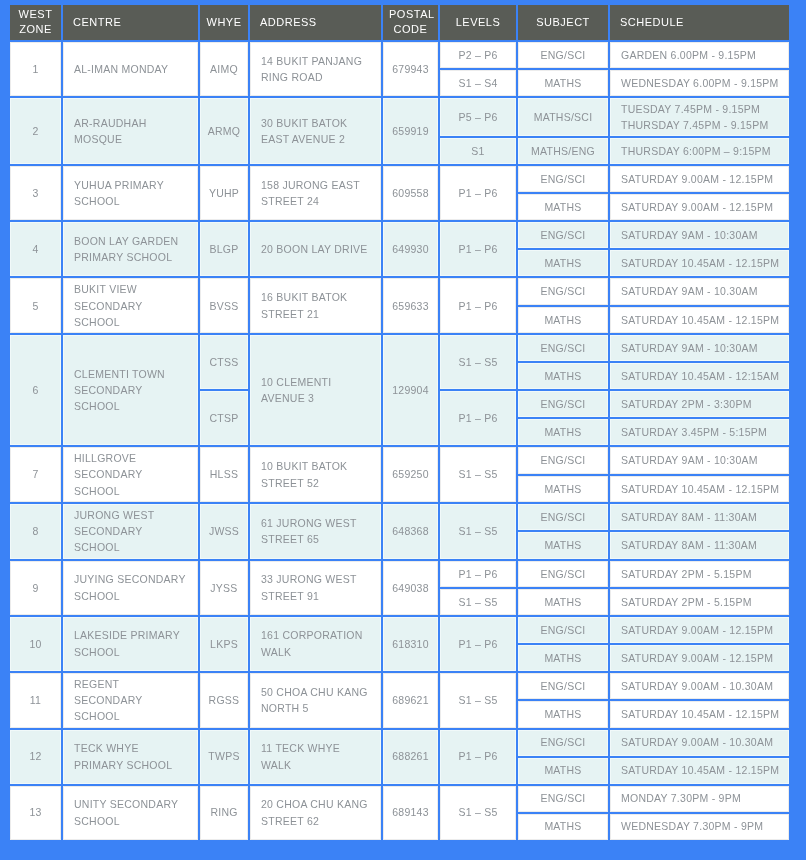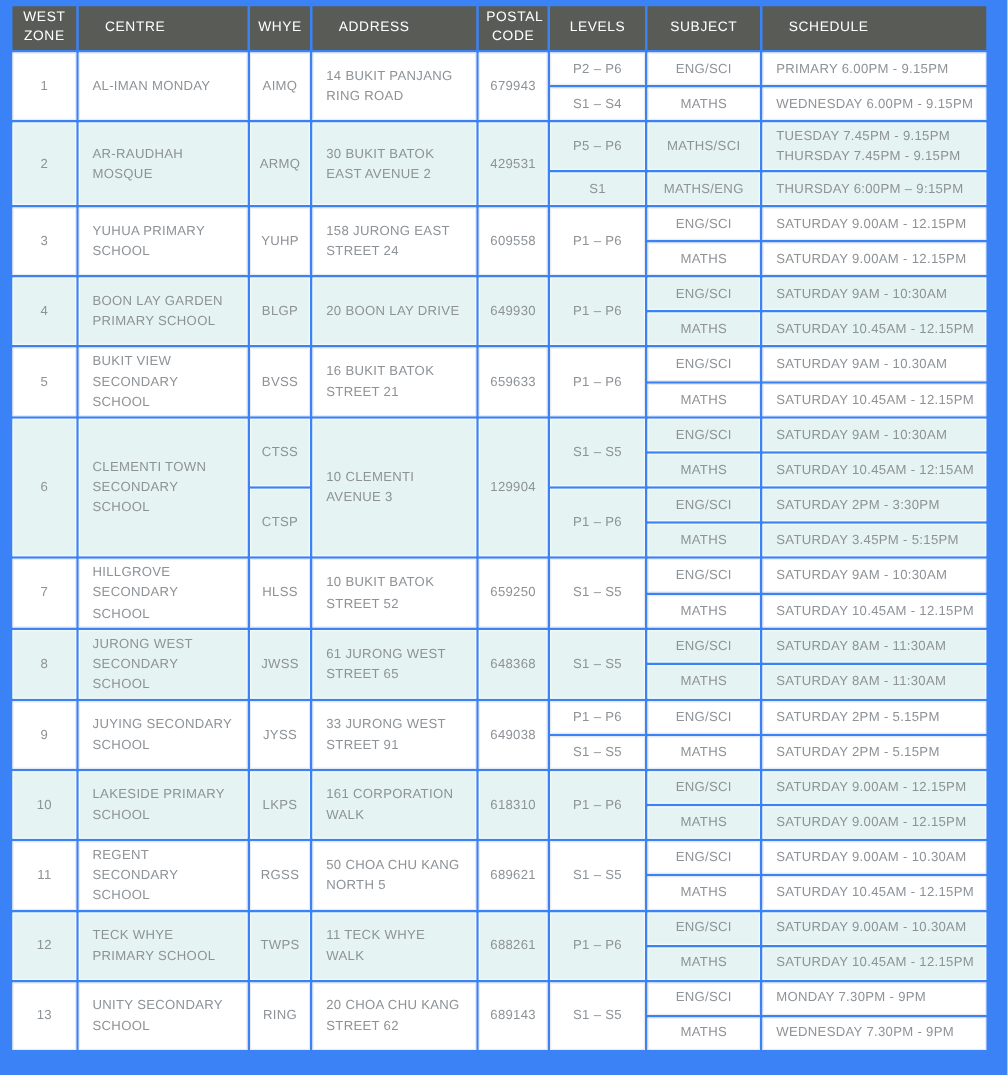--- a/index.html
+++ b/index.html
@@ -39,21 +39,21 @@
     letter-spacing: 0.5px;
     height: 34px;
     padding: 2px 6px;
     line-height: 1.4;
     text-align: center;
     vertical-align: middle;
     box-sizing: border-box;
   }
   th.left {
     text-align: left;
-    padding-left: 21px;
+    padding-left: 10px;
   }
   td {
     background: #ffffff;
     border: 1px solid #ececec;
     color: #8d9297;
     font-size: 10.5px;
     letter-spacing: 0.25px;
     line-height: 1.55;
     height: 26px;
     padding: 2px 5px;
@@ -103,33 +103,33 @@
     </thead>
     <tbody>
         <tr>
           <td rowspan="2" class="c-zone">1</td>
           <td rowspan="2" class="c-centre left">AL-IMAN MONDAY</td>
           <td rowspan="2" class="c-code">AIMQ</td>
           <td rowspan="2" class="c-address left">14 BUKIT PANJANG RING ROAD</td>
           <td rowspan="2" class="c-postal">679943</td>
           <td class="c-levels">P2 – P6</td>
           <td class="c-subject">ENG/SCI</td>
-          <td class="c-schedule left schedule">PRIMARY 6.00PM - 9.15PM</td>
+          <td class="c-schedule left schedule">GARDEN 6.00PM - 9.15PM</td>
         </tr>
         <tr>
           <td class="c-levels">S1 – S4</td>
           <td class="c-subject">MATHS</td>
           <td class="c-schedule left schedule">WEDNESDAY 6.00PM - 9.15PM</td>
         </tr>
         <tr class="shaded">
           <td rowspan="2" class="c-zone">2</td>
           <td rowspan="2" class="c-centre left">AR-RAUDHAH MOSQUE</td>
           <td rowspan="2" class="c-code">ARMQ</td>
           <td rowspan="2" class="c-address left">30 BUKIT BATOK EAST AVENUE 2</td>
-          <td rowspan="2" class="c-postal">429531</td>
+          <td rowspan="2" class="c-postal">659919</td>
           <td class="c-levels">P5 – P6</td>
           <td class="c-subject">MATHS/SCI</td>
           <td class="c-schedule left schedule">TUESDAY 7.45PM - 9.15PM
 THURSDAY 7.45PM - 9.15PM</td>
         </tr>
         <tr class="shaded">
           <td class="c-levels">S1</td>
           <td class="c-subject">MATHS/ENG</td>
           <td class="c-schedule left schedule">THURSDAY 6:00PM – 9:15PM</td>
         </tr>

